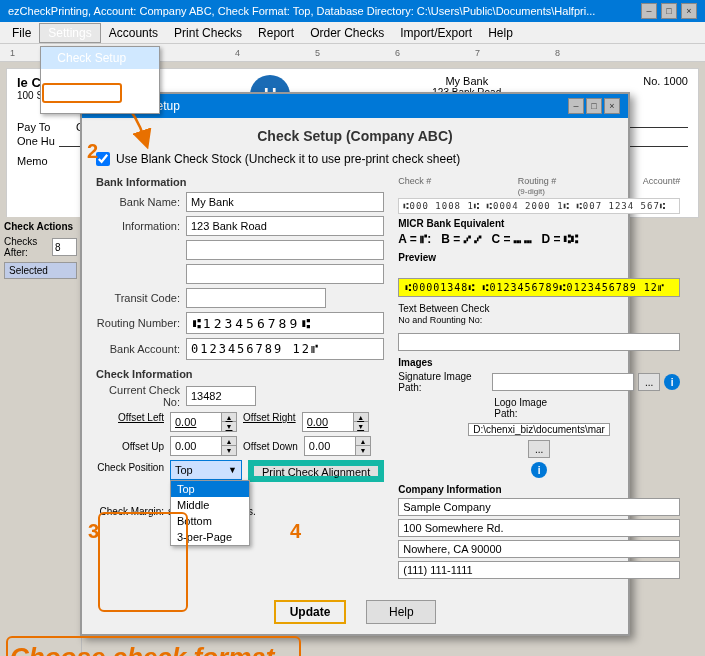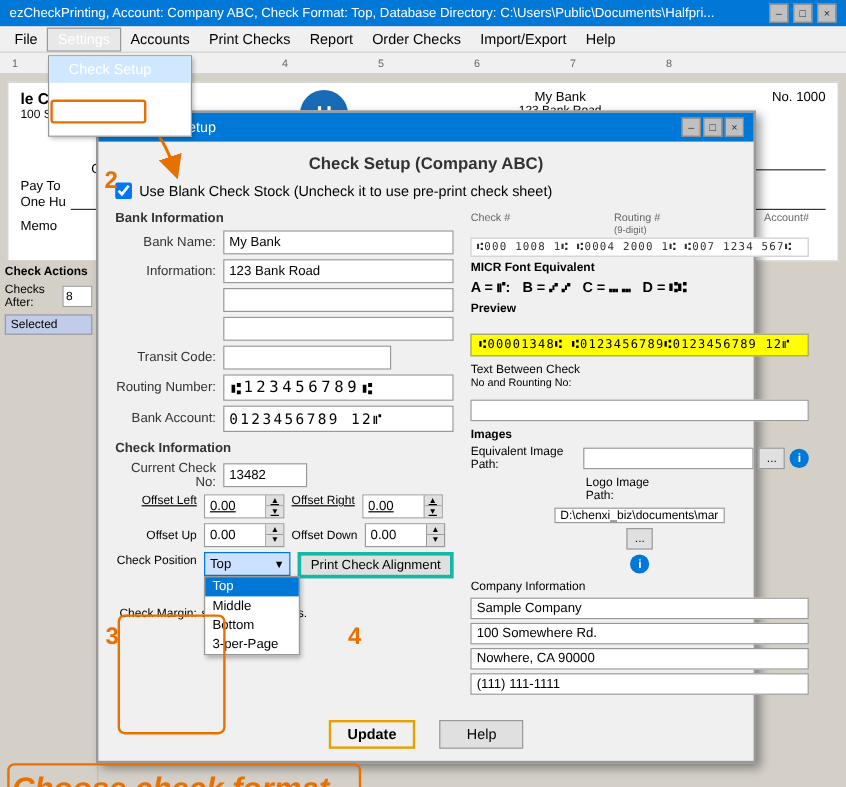--- a/index.html
+++ b/index.html
@@ -56,21 +56,21 @@
     .preview-bar { background: #ffff00; border: 1px solid #999; padding: 3px 6px; font-family: monospace; font-size: 10px; letter-spacing: 1px; margin: 4px 0; }
     .company-input { width: 100%; height: 18px; border: 1px solid #999; background: white; padding: 0 4px; font-size: 11px; margin-bottom: 3px; }
     .ci-input { width: 70px; height: 20px; border: 1px solid #999; background: white; padding: 0 4px; font-size: 11px; }
     .spinner-wrap { display: flex; align-items: center; border: 1px solid #999; background: white; height: 20px; }
     .spinner-val { width: 50px; border: none; outline: none; padding: 0 4px; font-size: 11px; height: 100%; }
     .spinner-arrows { display: flex; flex-direction: column; border-left: 1px solid #999; height: 100%; }
     .spinner-arrow { width: 14px; height: 10px; background: #e0e0e0; display: flex; align-items: center; justify-content: center; font-size: 7px; cursor: pointer; border: none; }
     .spinner-arrow:first-child { border-bottom: 1px solid #999; }
 
     
-    .print-align-btn { height: 22px; border: 3px solid #14b8a6; background: #e0e0e0; padding: 0 8px; font-size: 11px; cursor: pointer; white-space: nowrap; }
+    .print-align-btn { height: 22px; border: 6px solid #14b8a6; background: #e0e0e0; padding: 0 8px; font-size: 11px; cursor: pointer; white-space: nowrap; }
 
     
     .dialog-footer { display: flex; justify-content: center; gap: 20px; padding: 8px 14px 10px; }
     .footer-btn { height: 24px; min-width: 70px; border: 2px solid #e8a000; background: #f0f0f0; padding: 0 14px; font-size: 12px; cursor: pointer; font-weight: bold; }
     .footer-btn-plain { height: 24px; min-width: 70px; border: 1px solid #999; background: #e0e0e0; padding: 0 14px; font-size: 12px; cursor: pointer; }
     .annotation-text { position: absolute; font-size: 20px; font-weight: bold; color: #e87000; pointer-events: none; font-family: Arial, sans-serif; }
     .annotation-text-lg { position: absolute; font-size: 26px; font-weight: bold; color: #e87000; pointer-events: none; font-family: Arial, sans-serif; font-style: italic; }
 
     
     .routing-field-wrap { display: flex; align-items: center; border: 1px solid #999; background: white; height: 22px; padding: 0 4px; }
@@ -134,21 +134,21 @@
       <div style="text-align:center;">
         <div style="font-size:11px;">My Bank</div>
         <div style="font-size:10px;">123 Bank Road</div>
       </div>
       <div>
         <div style="font-size:11px;">No. 1000</div>
       </div>
     </div>
     <div style="margin-top:6px; font-size:11px;">
       <div style="display:flex; gap:4px; align-items:center; margin-bottom:2px;">
-        <span style="width:55px;margin-top:28px;">Pay To</span>
+        <span style="width:55px;">Pay To</span>
         <span style="width:55px;">Order of</span>
         <div style="flex:1; border-bottom:1px solid #333;"></div>
       </div>
       <div style="display:flex; gap:4px;">
         <span>One Hu</span>
         <div style="flex:1; border-bottom:1px solid #333;"></div>
       </div>
     </div>
     <div style="margin-top:8px; font-size:11px;">
       <span>Memo</span>
@@ -304,21 +304,21 @@
             <span>Check #</span>
             <span>Routing #<br><span style="font-size:8px;">(9-digit)</span></span>
             <span>Account#</span>
           </div>
           
           <div style="font-family:monospace; font-size:9px; color:#333; background:white; border:1px solid #ccc; padding:2px 4px; letter-spacing:1px; margin-bottom:4px;">
             ⑆000 1008 1⑆ ⑆0004 2000 1⑆ ⑆007 1234 567⑆
           </div>
 
           
-          <div style="font-size:10px; font-weight:bold; margin-bottom:3px;">MICR Font Equivalent</div>
+          <div style="font-size:10px; font-weight:bold; margin-bottom:3px;">MICR Bank Equivalent</div>
           <div style="display:flex; gap:10px; margin-bottom:6px;">
             <span style="font-size:12px; font-weight:bold;">A = ⑈:</span>
             <span style="font-size:12px; font-weight:bold;">B = ⑇ ⑇</span>
             <span style="font-size:12px; font-weight:bold;">C = ⑉ ⑉</span>
             <span style="font-size:12px; font-weight:bold;">D = ⑆⑆</span>
           </div>
 
           
           <div style="font-size:10px; font-weight:bold; margin-bottom:15px;">Preview</div>
           <div class="preview-bar">
@@ -329,35 +329,35 @@
           <div style="font-size:10px; margin: 6px 0 8px;">
             <span>Text Between Check</span><br>
             <span style="font-size:9px;">No and Rounting No:</span>
           </div>
           <input type="text" style="width: 100%; height: 18px; border: 1px solid rgb(153, 153, 153); background: white; font-size: 11px; padding: 0px 4px; margin-bottom: 6px;" value="">
 
           
           <div style="font-size:10px; font-weight:bold; margin-bottom:3px;">Images</div>
 
           <div style="display:flex; align-items:center; gap:4px; margin-bottom:4px;">
-            <span style="font-size:10px; width:90px; flex-shrink:0;">Equivalent Image Path:</span>
+            <span style="font-size:10px; width:90px; flex-shrink:0;">Signature Image Path:</span>
             <input type="text" style="flex: 1 1 0%; height: 18px; border: 1px solid rgb(153, 153, 153); background: white; font-size: 10px; padding: 0px 4px;" value="">
             <button style="width:22px; height:18px; border:1px solid #999; background:#e0e0e0; font-size:10px; cursor:pointer;">...</button>
             <div style="width:16px; height:16px; background:#0078d7; border-radius:50%; display:flex; align-items:center; justify-content:center; color:white; font-size:10px; font-weight:bold; cursor:pointer;">i</div>
           </div>
 
           <div style="display:flex; align-items:center; gap:4px; margin-bottom:6px;flex-direction:column;">
             <span style="font-size:10px; width:90px; flex-shrink:0;">Logo Image<br>Path:</span>
             <input type="text" style="flex: 1 1 0%; height: 18px; border: 1px solid rgb(153, 153, 153); background: white; font-size: 10px; padding: 0px 4px;" value="D:\chenxi_biz\documents\marketing">
             <button style="width:22px; height:18px; border:1px solid #999; background:#e0e0e0; font-size:10px; cursor:pointer;">...</button>
             <div style="width:16px; height:16px; background:#0078d7; border-radius:50%; display:flex; align-items:center; justify-content:center; color:white; font-size:10px; font-weight:bold; cursor:pointer;">i</div>
           </div>
 
           
-          <div style="font-size:10px; font-weight:normal; margin-bottom:3px;">Company Information</div>
+          <div style="font-size:10px; font-weight:bold; margin-bottom:3px;">Company Information</div>
           <input type="text" class="company-input" value="Sample Company" style="">
           <input type="text" class="company-input" value="100 Somewhere Rd." style="">
           <input type="text" class="company-input" value="Nowhere, CA 90000" style="">
           <input type="text" class="company-input" value="(111) 111-1111" style="">
         </div>
       </div>
     </div>
 
     <div class="dialog-footer">
       <button class="footer-btn">Update</button>

